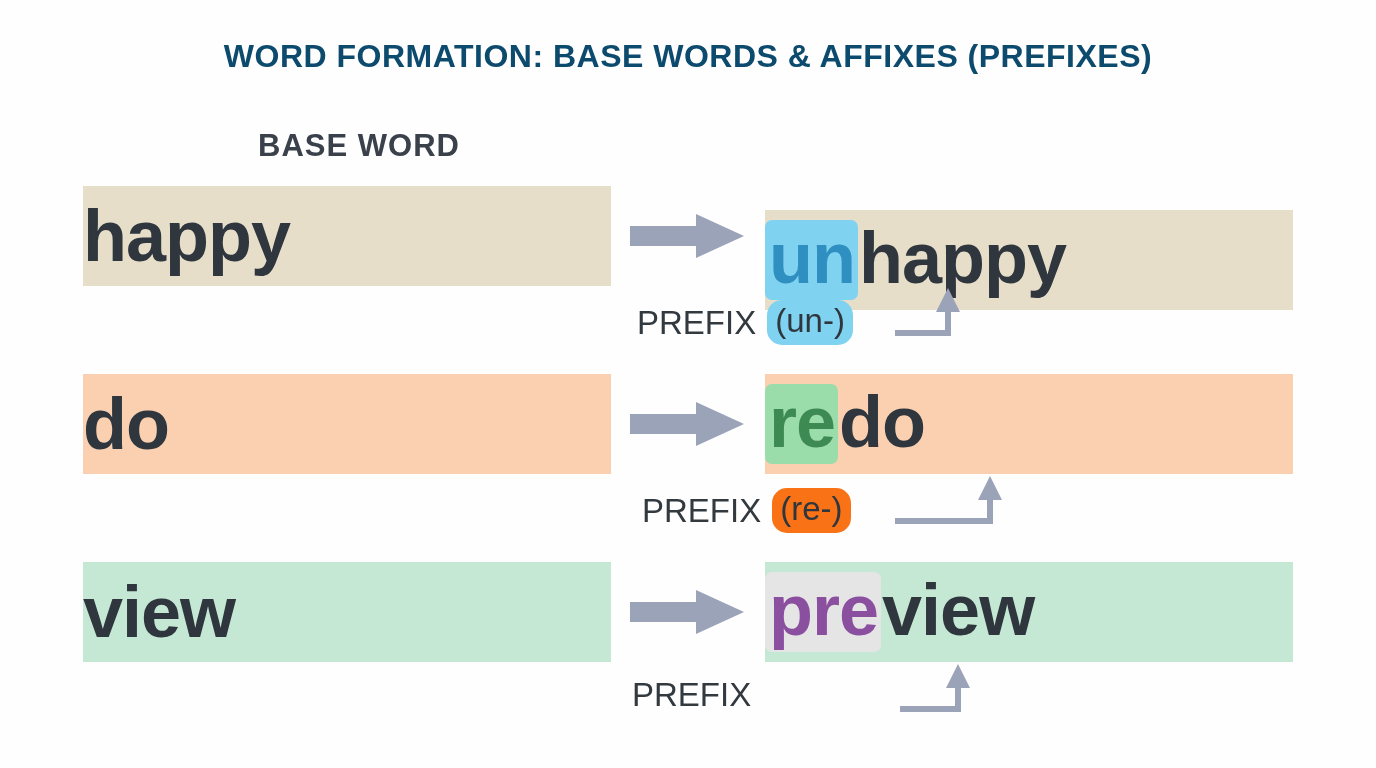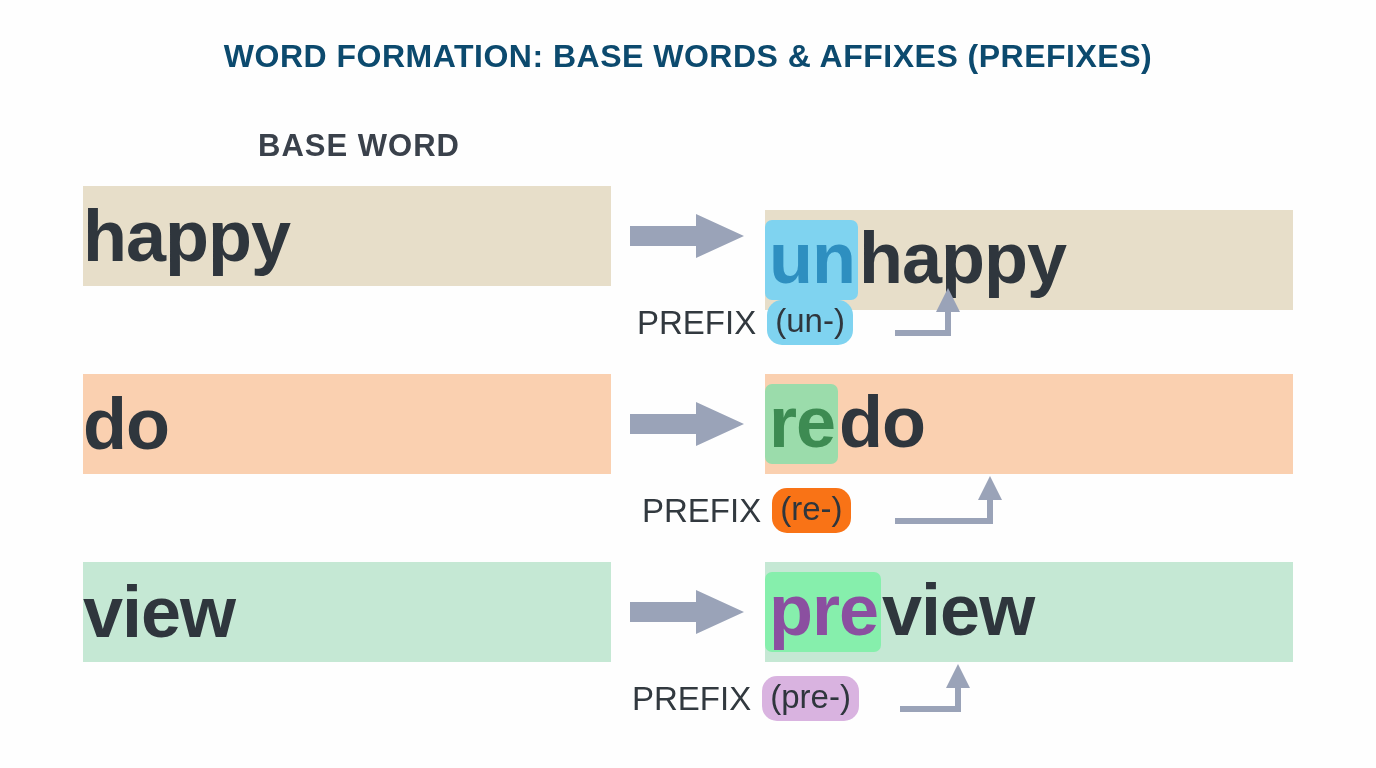--- a/index.html
+++ b/index.html
@@ -184,21 +184,21 @@
   <div class="row" id="row-2">
     <div class="word-box box-base" style="background: rgb(197, 232, 212);">
       <span class="word-text">view</span>
     </div>
 
     <svg class="block-arrow" viewBox="0 0 114 48">
       <polygon points="0,14 66,14 66,2 114,24 66,46 66,34 0,34" fill="#9aa3b8"></polygon>
     </svg>
 
     <div class="word-box box-new" style="background: rgb(197, 232, 212);">
-      <span class="word-text"><span class="prefix-chip" style="background: #86efac; color: rgb(139, 79, 160);">pre</span><span>view</span></span>
+      <span class="word-text"><span class="prefix-chip" style="background: #e5e5e5; color: rgb(139, 79, 160);">pre</span><span>view</span></span>
     </div>
   </div>
 
   <div class="annotation" id="ann-0">
     <div class="ann-label">
       <span class="ann-prefix-word">PREFIX</span>
       <span class="ann-chip" style="background: rgb(127, 211, 240);">(un-)</span>
     </div>
     <svg class="elbow" width="420" height="70" viewBox="0 0 420 70">
       <path d="M 295 37 L 348 37 L 348 12" stroke="#9aa3b8" stroke-width="6" fill="none" stroke-linecap="butt"></path>
@@ -213,21 +213,20 @@
     </div>
     <svg class="elbow" width="430" height="70" viewBox="0 0 430 70">
       <path d="M 290 37 L 385 37 L 385 12" stroke="#9aa3b8" stroke-width="6" fill="none" stroke-linecap="butt"></path>
       <polygon points="385,-8 373,16 397,16" fill="#9aa3b8"></polygon>
     </svg>
   </div>
 
   <div class="annotation" id="ann-2">
     <div class="ann-label">
       <span class="ann-prefix-word">PREFIX</span>
-      <span class="ann-chip" style="background: rgb(217, 179, 224);">(pre-)</span>
     </div>
     <svg class="elbow" width="420" height="70" viewBox="0 0 420 70">
       <path d="M 305 37 L 363 37 L 363 12" stroke="#9aa3b8" stroke-width="6" fill="none" stroke-linecap="butt"></path>
       <polygon points="363,-8 351,16 375,16" fill="#9aa3b8"></polygon>
     </svg>
   </div>
 
 </div>
 
 </body></html>

